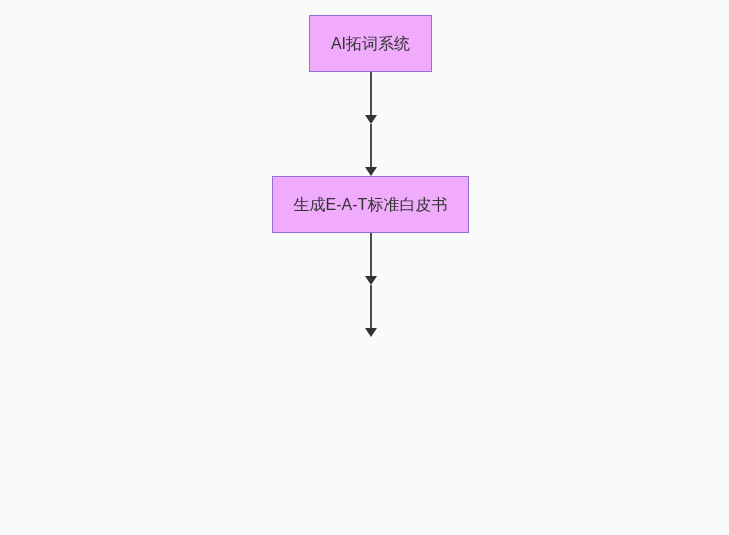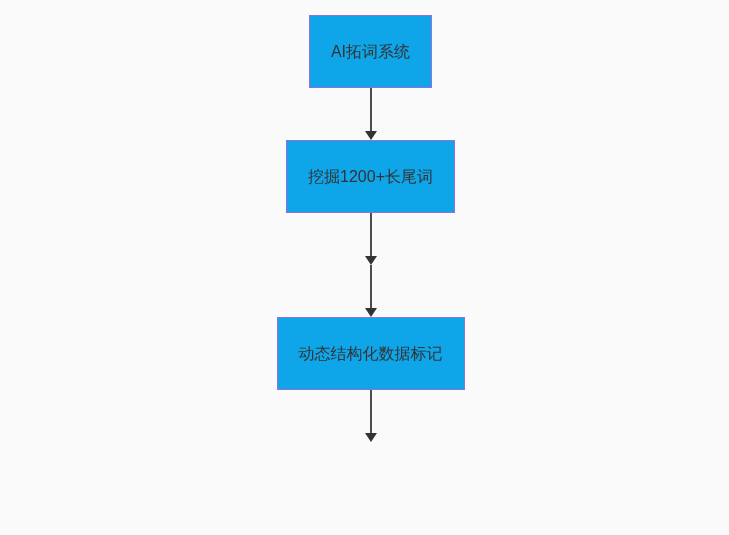--- a/index.html
+++ b/index.html
@@ -12,26 +12,26 @@
   .diagram {
     position: relative;
     left: 6px;               
     width: 729px;
     padding-top: 15px;
     display: flex;
     flex-direction: column;
     align-items: center;
   }
   .node {
-    height: 73px;
+    height: 57px;
     display: flex;
     align-items: center;
     justify-content: center;
     padding: 0 21px;
-    background: #0ea5e9;
+    background: #f0abfc;
     border: 1px solid #9370DB;
     border-radius: 0;
     color: #333333;
     font-size: 16px;
     line-height: 1;
     white-space: nowrap;
   }
   .arrow {
     height: 52px;
     display: flex;
@@ -57,38 +57,35 @@
 
   <div class="node">
     <span>AI拓词系统</span>
   </div>
 
   <div class="arrow">
     <div class="line"></div>
     <div class="head"></div>
   </div>
 
+
+  <div class="arrow">
+    <div class="line"></div>
+    <div class="head"></div>
+  </div>
+
   <div class="node">
-    <span>挖掘1200+长尾词</span>
+    <span>生成E-A-T标准白皮书</span>
   </div>
 
   <div class="arrow">
     <div class="line"></div>
     <div class="head"></div>
   </div>
 
 
   <div class="arrow">
     <div class="line"></div>
     <div class="head"></div>
   </div>
 
-  <div class="node">
-    <span>动态结构化数据标记</span>
-  </div>
-
-  <div class="arrow">
-    <div class="line"></div>
-    <div class="head"></div>
-  </div>
-
 
 </div>
 
 </body></html>

